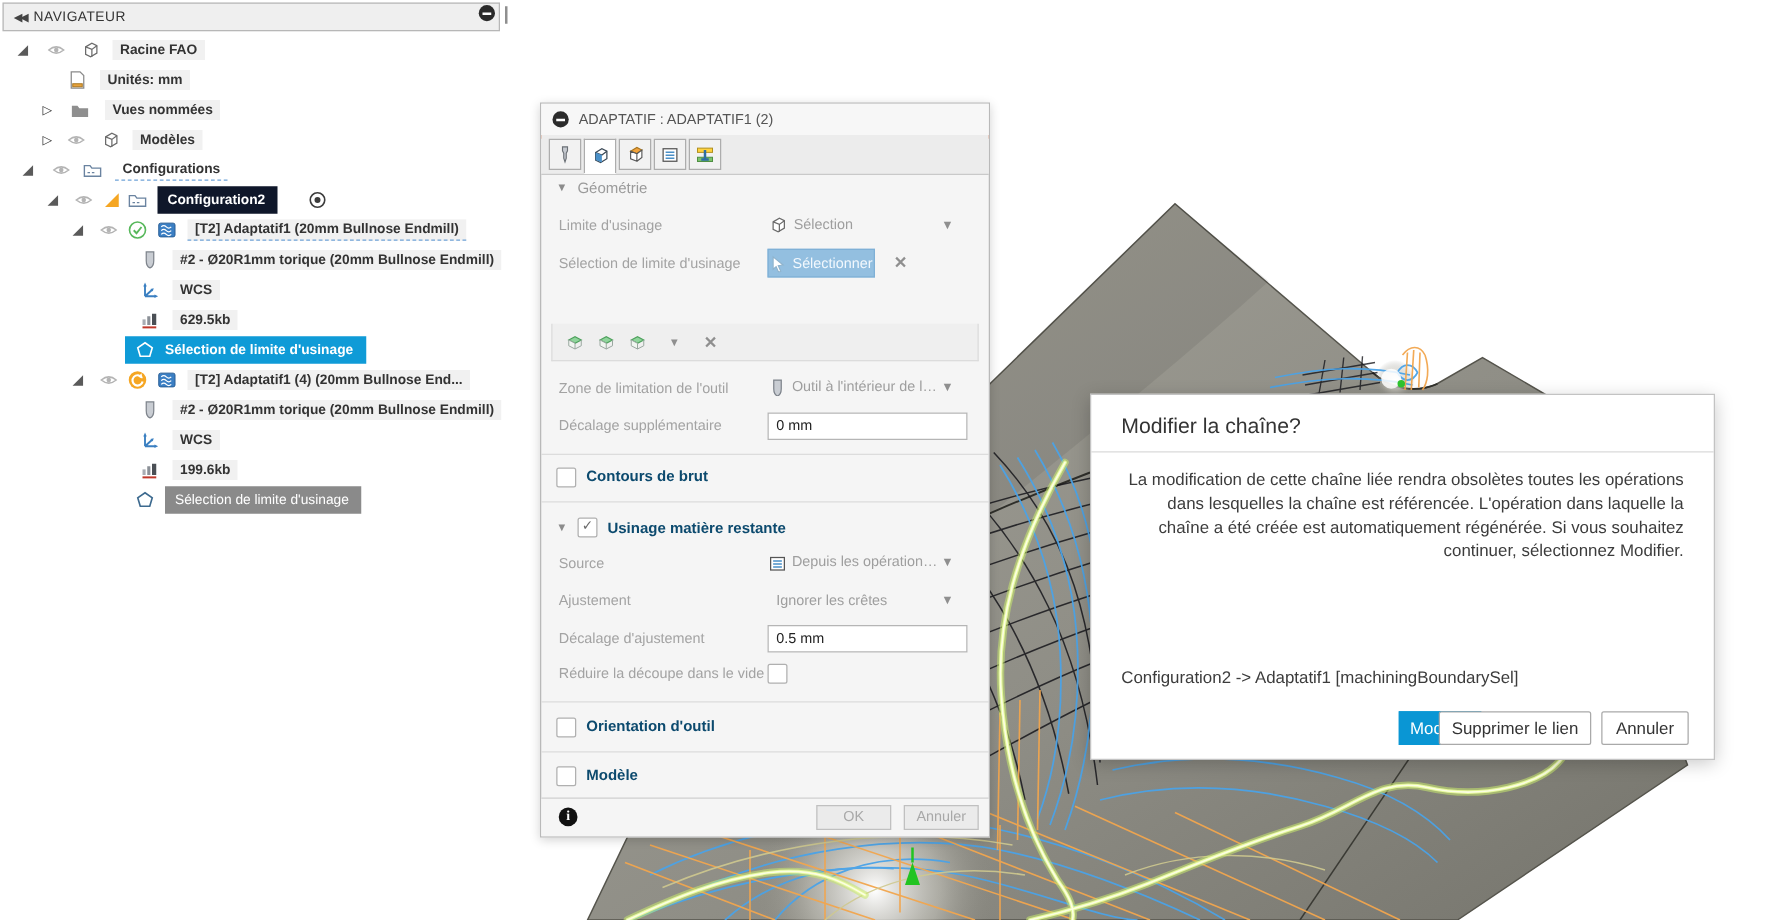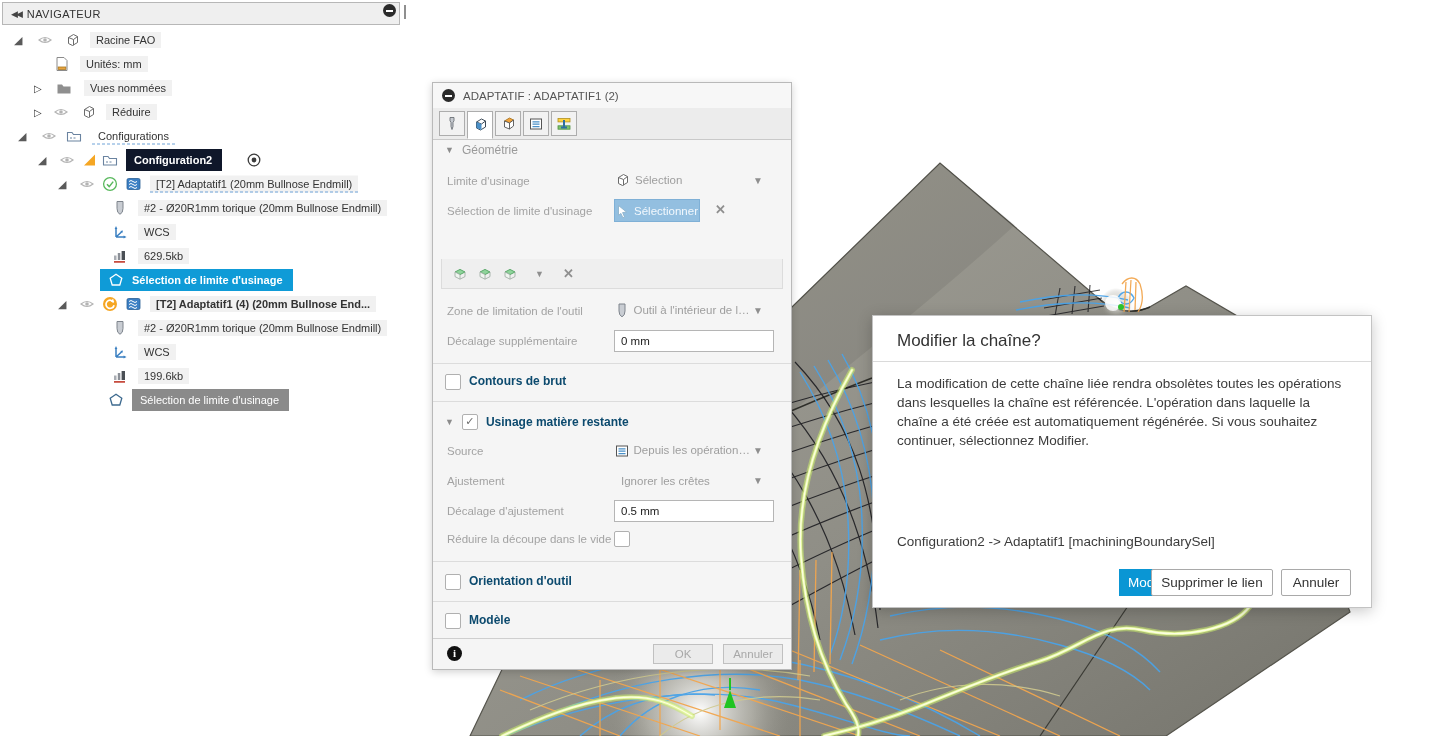--- a/index.html
+++ b/index.html
@@ -15,21 +15,21 @@
   .nav-title{font-size:11px;color:#333;letter-spacing:.4px;}
   .nav-minus{position:absolute;right:14px;top:4px;width:13px;height:13px;border-radius:50%;background:#2b2b2b;color:#fff;
              font-size:11px;line-height:11px;text-align:center;}
   .nav-minus::after{content:"";position:absolute;left:3px;top:6px;width:7px;height:2px;background:#fff;}
   .nav-scroll{position:absolute;left:404px;top:5px;width:2px;height:14px;background:#8f8f8f;}
   .trow{position:absolute;left:0;height:22px;width:410px;}
   .tw{position:absolute;top:50%;transform:translateY(-50%);display:inline-flex;align-items:center;}
   .exp{font-size:11px;color:#5a5a5a;}
   .col{font-size:10px;color:#333;}
   .tlab{position:absolute;top:50%;transform:translateY(-50%);font-size:11px;color:#333;background:#f1f1f1;
-        padding:2px 6px;white-space:nowrap;}
+        padding:2px 6px;white-space:nowrap;font-weight:bold;}
   .dashu{border-bottom:1px dashed #6fa3d8;}
   .selwrap{position:absolute;top:0;height:22px;display:inline-flex;align-items:center;gap:8px;padding:0 10px 0 8px;}
   .selwrap.blue{background:#0f9bd7;}
   .selwrap.gray{background:#8a8a8a;}
   .selwrap .slab{font-size:11px;color:#fff;white-space:nowrap;}
   .selwrap.blue .slab{font-weight:bold;}
   .otri{width:0;height:0;border-bottom:11px solid #f5a623;border-left:11px solid transparent;}
   .ic{display:block;}
   
   .panel{position:absolute;left:432px;top:82px;width:360px;height:588px;background:#f5f5f5;
@@ -61,21 +61,21 @@
   .divider{position:absolute;left:0;right:0;height:1px;background:#dcdcdc;}
   .cbx{position:absolute;width:14px;height:14px;border:1px solid #b0b0b0;border-radius:2px;background:#fff;
        font-size:11px;line-height:13px;text-align:center;color:#6b6b6b;}
   .p-footer{position:absolute;left:0;right:0;bottom:0;height:30px;border-top:1px solid #cfcfcf;background:#f5f5f5;}
   .infoi{position:absolute;left:14px;top:7px;width:15px;height:15px;border-radius:50%;background:#111;color:#fff;
          font-size:11px;font-weight:bold;text-align:center;line-height:15px;font-family:"Liberation Serif",serif;}
   .dbtn{position:absolute;top:5px;height:20px;background:#ebebeb;border:1px solid #c0c0c0;color:#a8a8a8;
         font-size:11.5px;display:flex;align-items:center;justify-content:center;box-sizing:border-box;}
   
   .modal{position:absolute;left:872px;top:315px;width:500px;height:293px;background:#fff;border:1px solid #c3c3c3;
-         box-shadow:0 3px 14px rgba(0,0,0,.22);z-index:20;box-sizing:border-box;}
+         box-shadow:0 3px 14px rgba(0,0,0,.22);z-index:20;box-sizing:border-box;text-align:right;}
   .m-title{position:absolute;left:24px;top:15px;font-size:17px;color:#333;}
   .m-sep{position:absolute;left:0;right:0;top:45px;height:1px;background:#dadada;}
   .m-body{position:absolute;left:24px;right:24px;top:58px;font-size:13.5px;color:#3c3c3c;line-height:1.42;}
   .m-ref{position:absolute;left:24px;top:218px;font-size:13.5px;color:#3c3c3c;}
   .m-btn{position:absolute;top:253px;height:27px;display:flex;align-items:center;justify-content:center;
          font-size:13.5px;box-sizing:border-box;}
   .m-primary{background:#0a96d4;color:#fff;border:1px solid #0a96d4;}
   .m-sec{background:#fff;color:#333;border:1px solid #a9a9a9;border-radius:2px;}
 </style>
 </head>
@@ -340,21 +340,21 @@
     <span class="tw" style="left:54px">
         <svg class="ic" width="14" height="10">
           <use href="#sym-eye"></use>
         </svg>
       </span>
     <span class="tw" style="left:80px">
         <svg class="ic" width="16" height="14">
           <use href="#sym-cube"></use>
         </svg>
       </span>
-    <span class="tlab" style="left:106px">Réduire</span>
+    <span class="tlab" style="left:106px">Modèles</span>
   </div>
 
   <div class="trow" style="top:125px">
     <span class="tw exp" style="left:18px">◢</span>
     <span class="tw" style="left:42px">
         <svg class="ic" width="14" height="10">
           <use href="#sym-eye"></use>
         </svg>
       </span>
     <span class="tw" style="left:66px">

